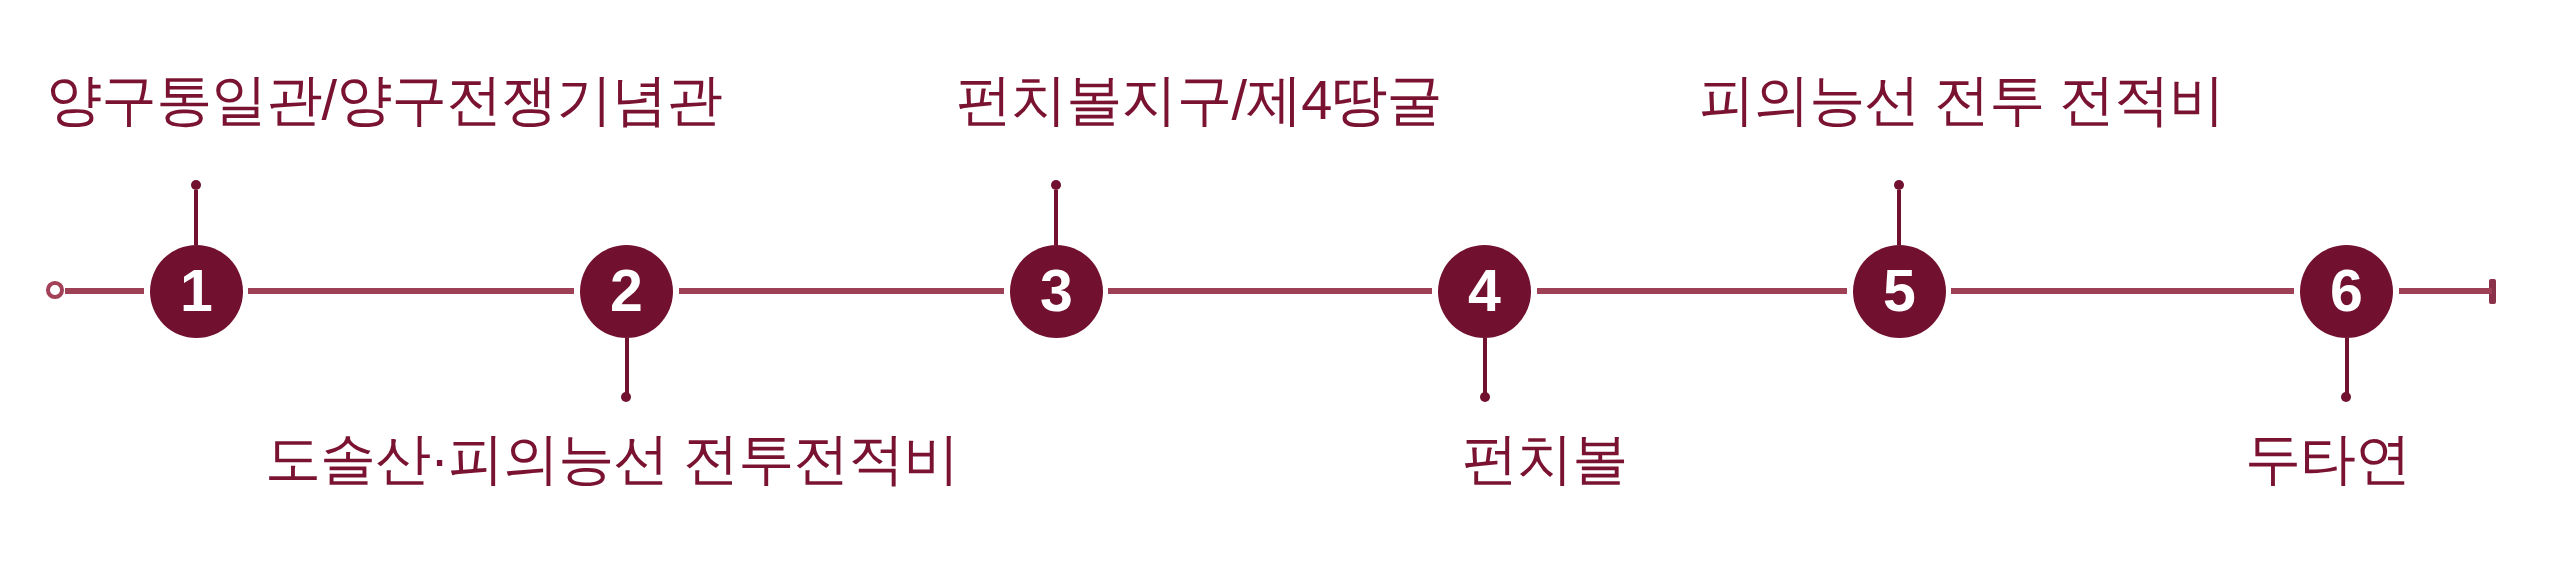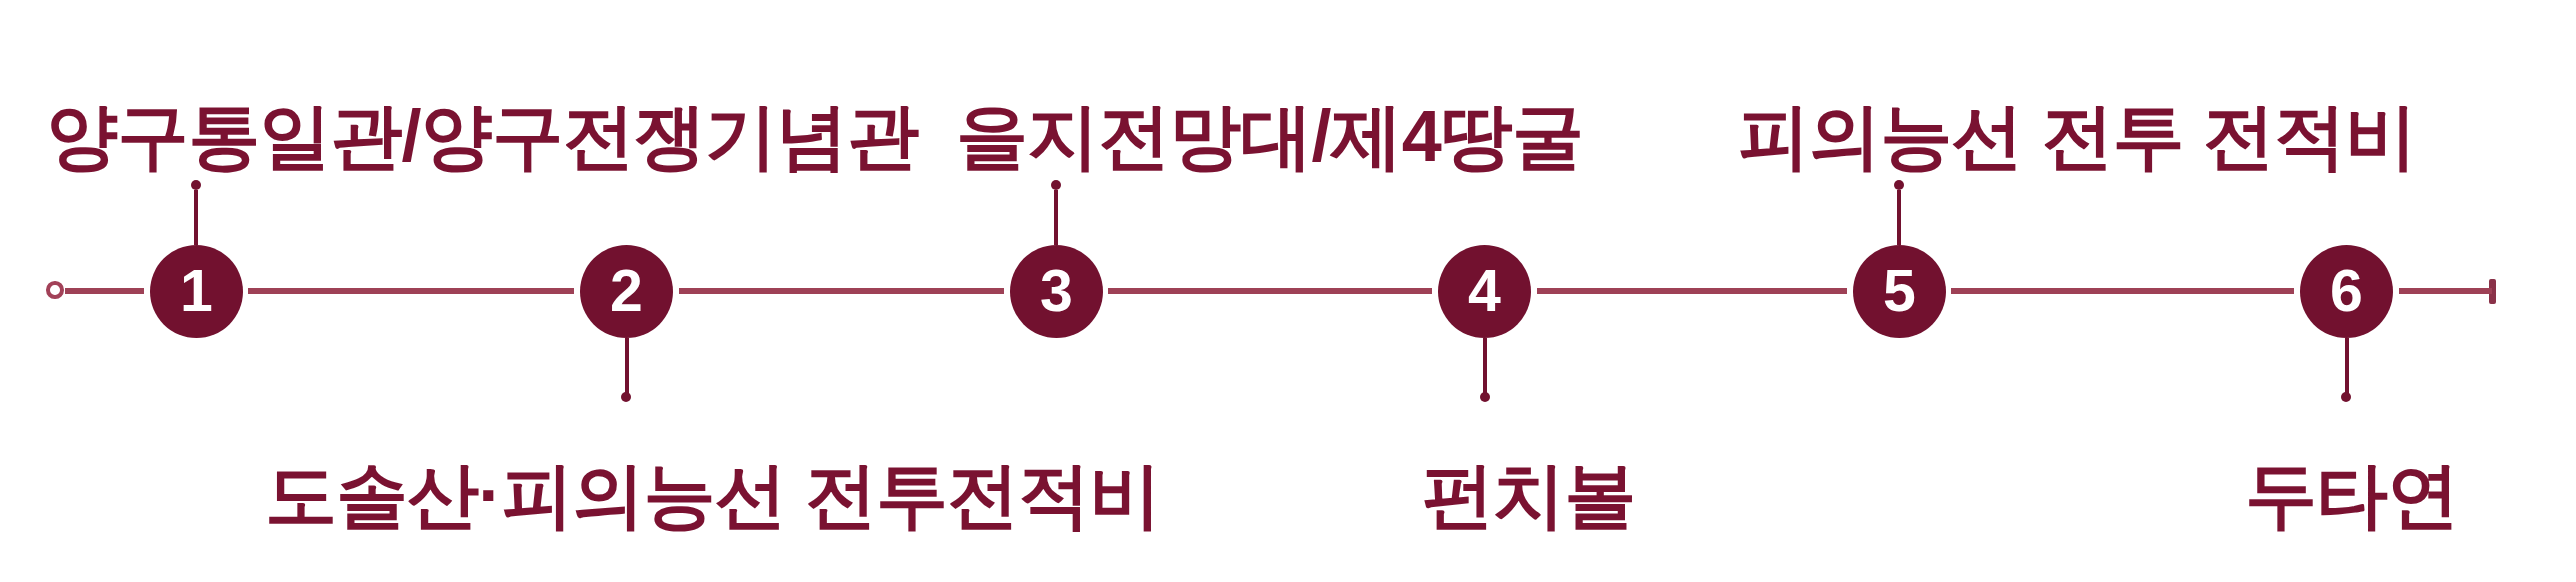--- a/index.html
+++ b/index.html
@@ -72,27 +72,26 @@
     position: absolute;
     width: 10.4px;
     height: 10.4px;
     border-radius: 50%;
     background: var(--node, #72112F);
   }
   .node-dot.above { top: 180px; }
   .node-dot.below { top: 392px; }
   .node-label {
     position: absolute;
-    font-size: 72px;
-    font-weight: bold;
+    font-size: 56px;
+    font-weight: normal;
     line-height: 1;
     letter-spacing: -0.9px;
     white-space: nowrap;
     color: var(--label, #7A1231);
-    margin-top: 28px;
   }
   .node-label.above { top: 72px; }
   .node-label.below { top: 431px; }
 </style>
 </head>
 <body>
 
 <div id="stage" style="--bg: #FFFFFF; --node: #72112F; --label: #7A1231; --line: #9E4156; --tick: #8A3249; --number: #FFFFFF;">
   <span class="start-ring" style="border-color: rgb(162, 65, 88);"></span>
   <span class="end-tick"></span>
@@ -116,33 +115,33 @@
       <span class="node-dot below" style="left: 621px;"></span>
       <div class="node-circle" style="left: 580px;">
         <span class="node-number">2</span>
       </div>
       <div class="node-label below" style="left: 265px;">도솔산·피의능선 전투전적비</div>
       <span class="node-stem above" style="left: 1054px;"></span>
       <span class="node-dot above" style="left: 1051px;"></span>
       <div class="node-circle" style="left: 1010px;">
         <span class="node-number">3</span>
       </div>
-      <div class="node-label above" style="left: 956px;">을지전망대/제4땅굴</div>
+      <div class="node-label above" style="left: 956px;">펀치볼지구/제4땅굴</div>
       <span class="node-stem below" style="left: 1483px;"></span>
       <span class="node-dot below" style="left: 1480px;"></span>
       <div class="node-circle" style="left: 1438px;">
         <span class="node-number">4</span>
       </div>
-      <div class="node-label below" style="left: 1422px;">펀치볼</div>
+      <div class="node-label below" style="left: 1462px;">펀치볼</div>
       <span class="node-stem above" style="left: 1897px;"></span>
       <span class="node-dot above" style="left: 1894px;"></span>
       <div class="node-circle" style="left: 1853px;">
         <span class="node-number">5</span>
       </div>
-      <div class="node-label above" style="left: 1738px;">피의능선 전투 전적비</div>
+      <div class="node-label above" style="left: 1699px;">피의능선 전투 전적비</div>
       <span class="node-stem below" style="left: 2345px;"></span>
       <span class="node-dot below" style="left: 2341px;"></span>
       <div class="node-circle" style="left: 2300px;">
         <span class="node-number">6</span>
       </div>
       <div class="node-label below" style="left: 2245px;">두타연</div>
     </div>
 </div>
 
 

